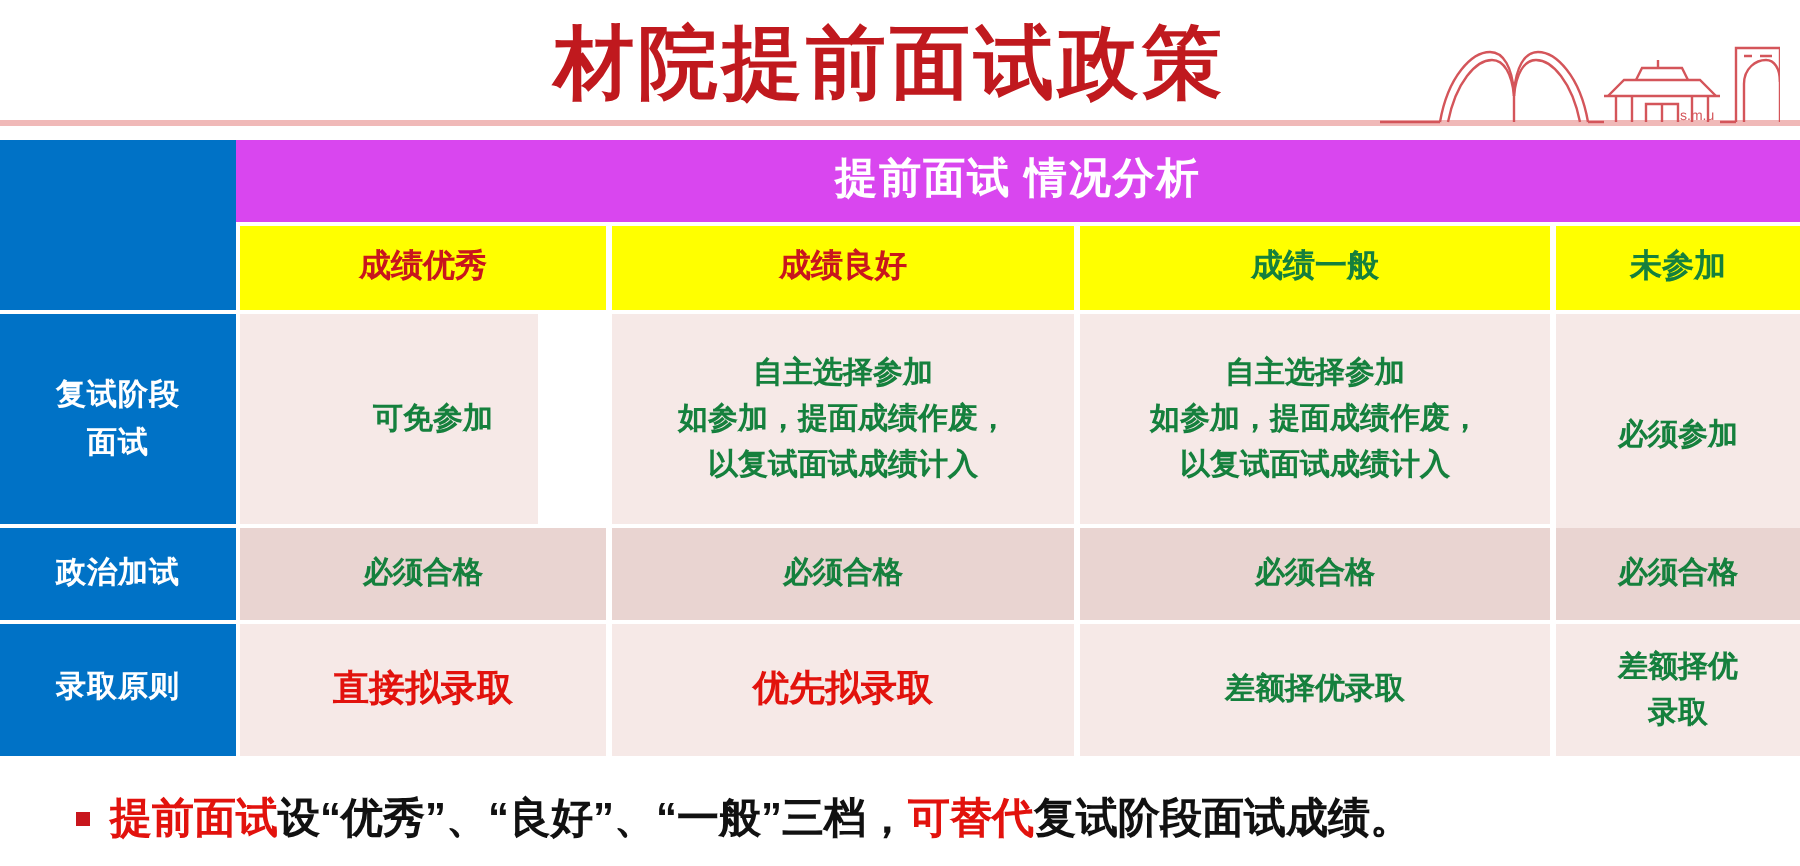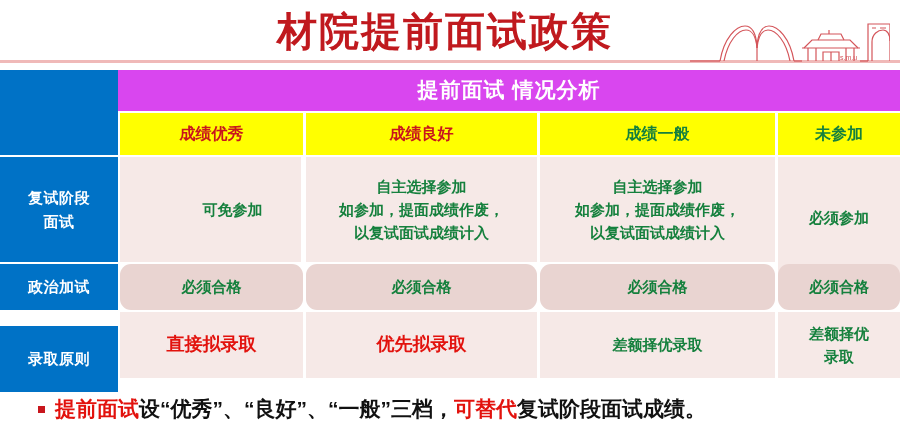--- a/index.html
+++ b/index.html
@@ -80,21 +80,21 @@
     color: #ffffff;
     font-size: 21px;
     letter-spacing: 1px;
   }
   .subhead {
     background: #FFFF00;
     font-size: 16px;
   }
   .subhead.hot { color: #C8161D; }
   .body-a { background: #F6E9E7; font-size: 15px; }
-  .body-b { background: #E9D4D1; font-size: 15px; border-radius: 11px; }
+  .body-b { background: #E9D4D1; font-size: 15px; }
   .body-a.hot, .body-b.hot { color: #E2120D; }
   .cell .lines { display: block; }
   .cell .lines span { display: block; }
 
   
   #note {
     position: absolute;
     left: 0; top: 385px;
     width: 900px;
     height: 48px;
@@ -161,21 +161,21 @@
   <div class="cell subhead hot" style="left:120px;top:43px;  width:183px; height:42px;">成绩优秀</div>
   <div class="cell subhead" style="left:540px;top:43px;  width:235px; height:42px;">成绩一般</div>
   <div class="cell subhead" style="left:778px;top:43px;  width:122px; height:42px;">未参加</div>
 
   <div class="cell rowhead" style="left:0px;  top:87px;  width:118px; height:105px;">
     <span class="lines">
       <span>复试阶段</span>
       <span>面试</span>
     </span>
   </div>
-  <div class="cell body-a" style="left:120px;top:87px;  width:181px; height:105px;padding-left:44px;">
+  <div class="cell body-a" style="left:120px;top:87px;  width:149px; height:105px;padding-left:44px;">
     <span class="lines">
         <span>可免参加</span>
       </span>
   </div>
   <div class="cell body-a" style="left:306px;top:87px;  width:231px; height:105px;">
     <span class="lines">
       <span>自主选择参加</span>
       <span>如参加，提面成绩作废，</span>
       <span>以复试面试成绩计入</span>
     </span>
@@ -212,21 +212,21 @@
     <span class="lines">
         <span>必须合格</span>
       </span>
   </div>
   <div class="cell body-b" style="left:778px;top:194px; width:122px; height:46px;">
     <span class="lines">
         <span>必须合格</span>
       </span>
   </div>
 
-  <div class="cell rowhead" style="left:0px;  top:256px; width:118px; height:66px;">
+  <div class="cell rowhead" style="left:0px;  top:242px; width:118px; height:66px;font-family:Liberation Mono, monospace;">
     <span class="lines">
         <span>录取原则</span>
       </span>
   </div>
   <div class="cell body-a hot" style="left:120px;top:242px; width:183px; height:66px; font-size:18px;font-family:Liberation Serif, serif;">
     <span class="lines">
         <span>直接拟录取</span>
       </span>
   </div>
   <div class="cell body-a hot" style="left:306px;top:242px; width:231px; height:66px; font-size:18px;">

